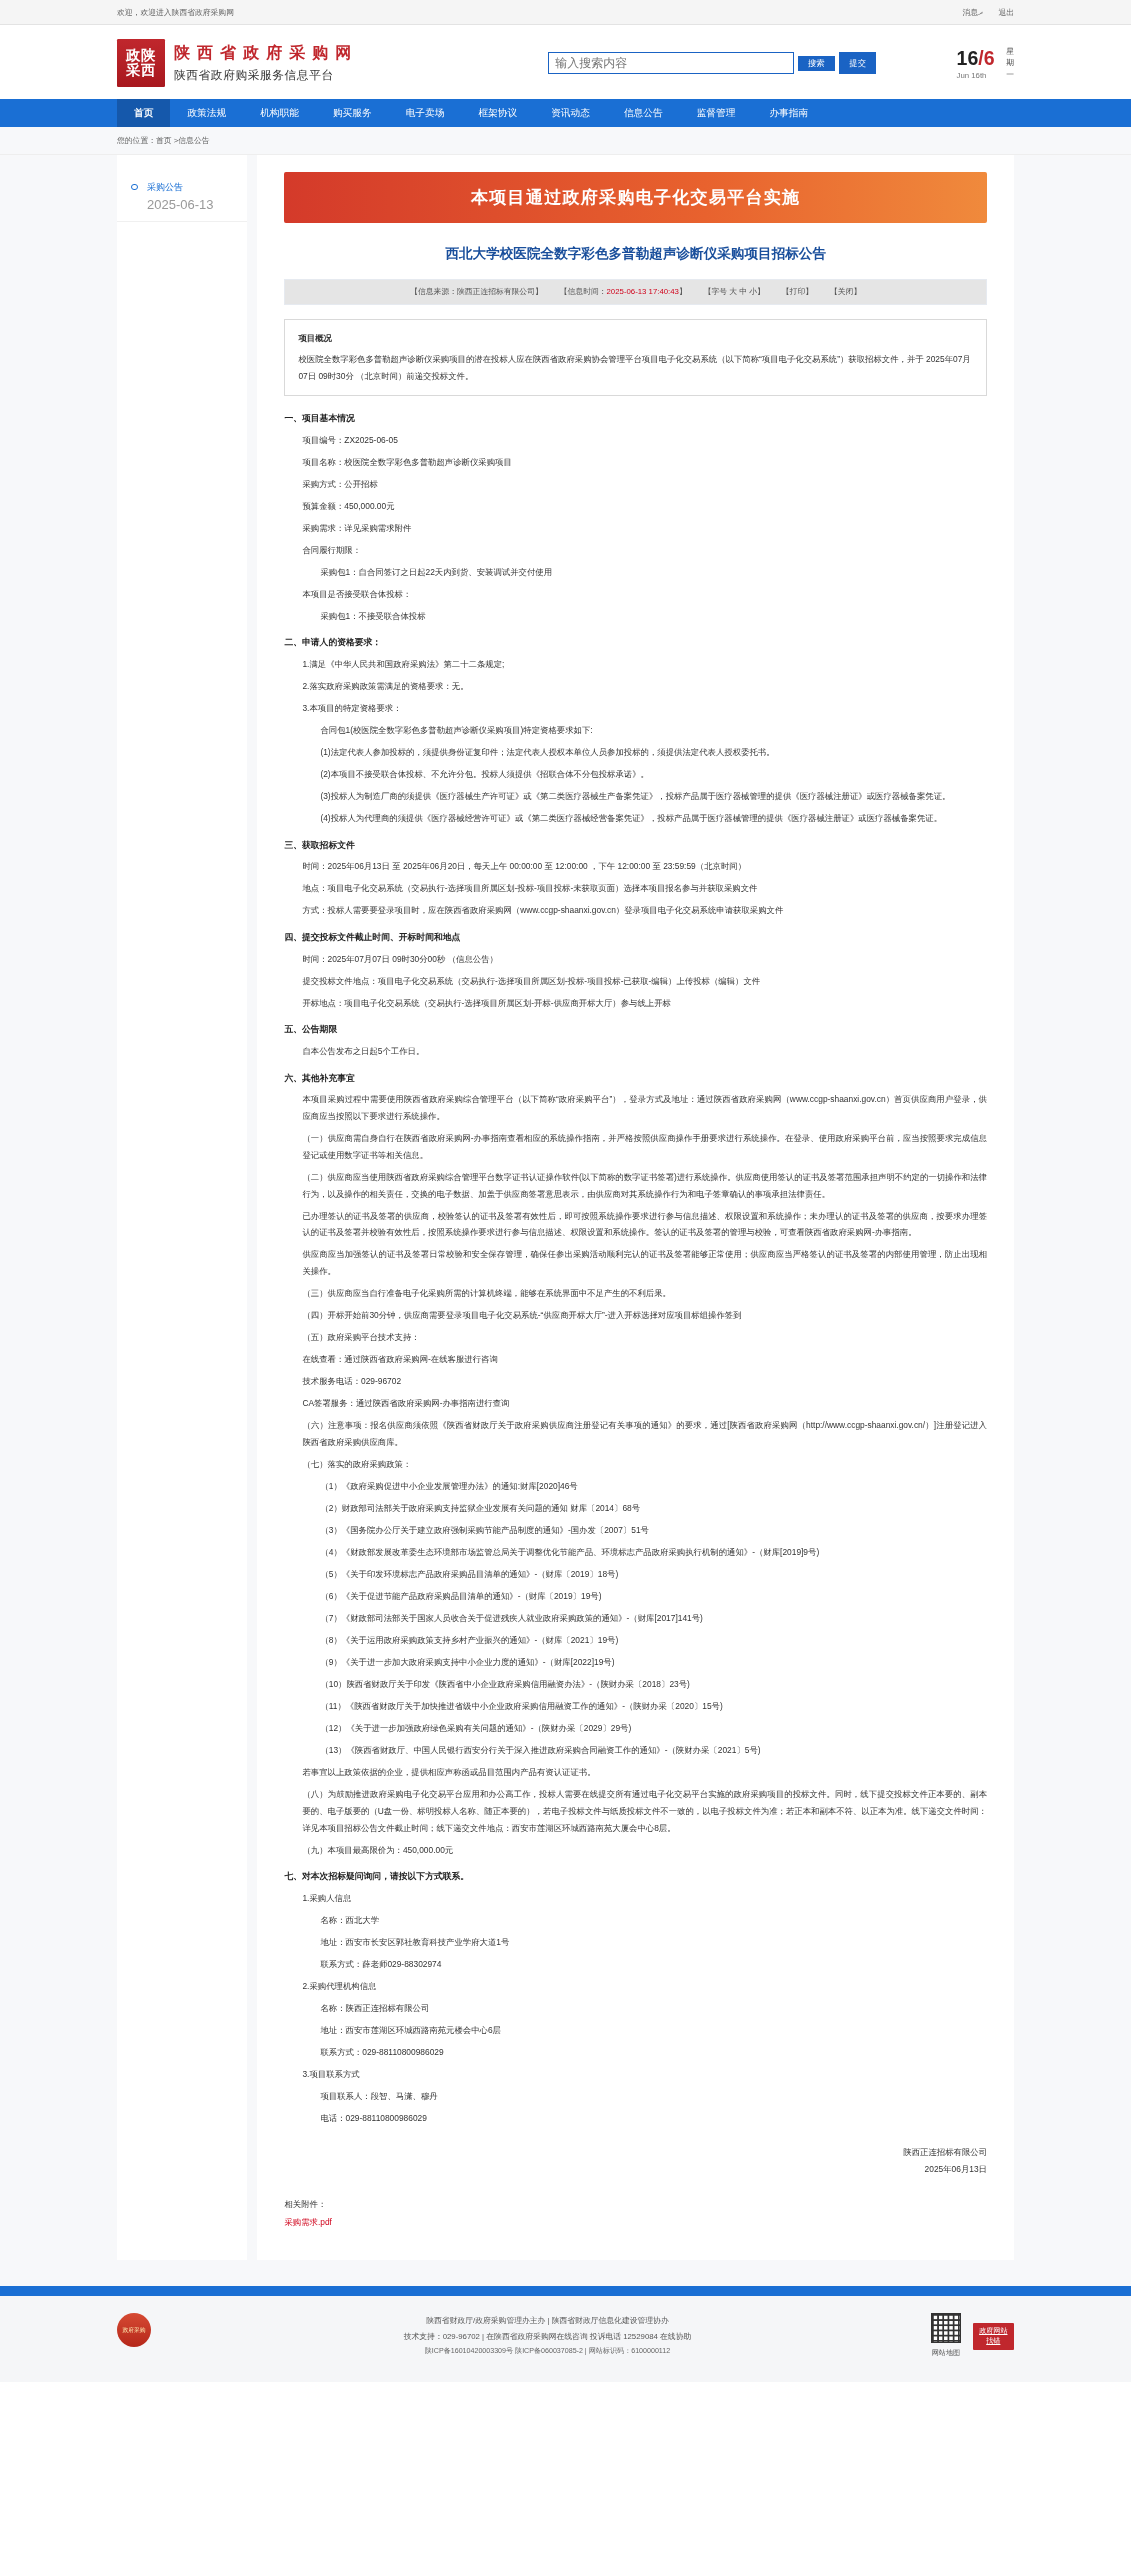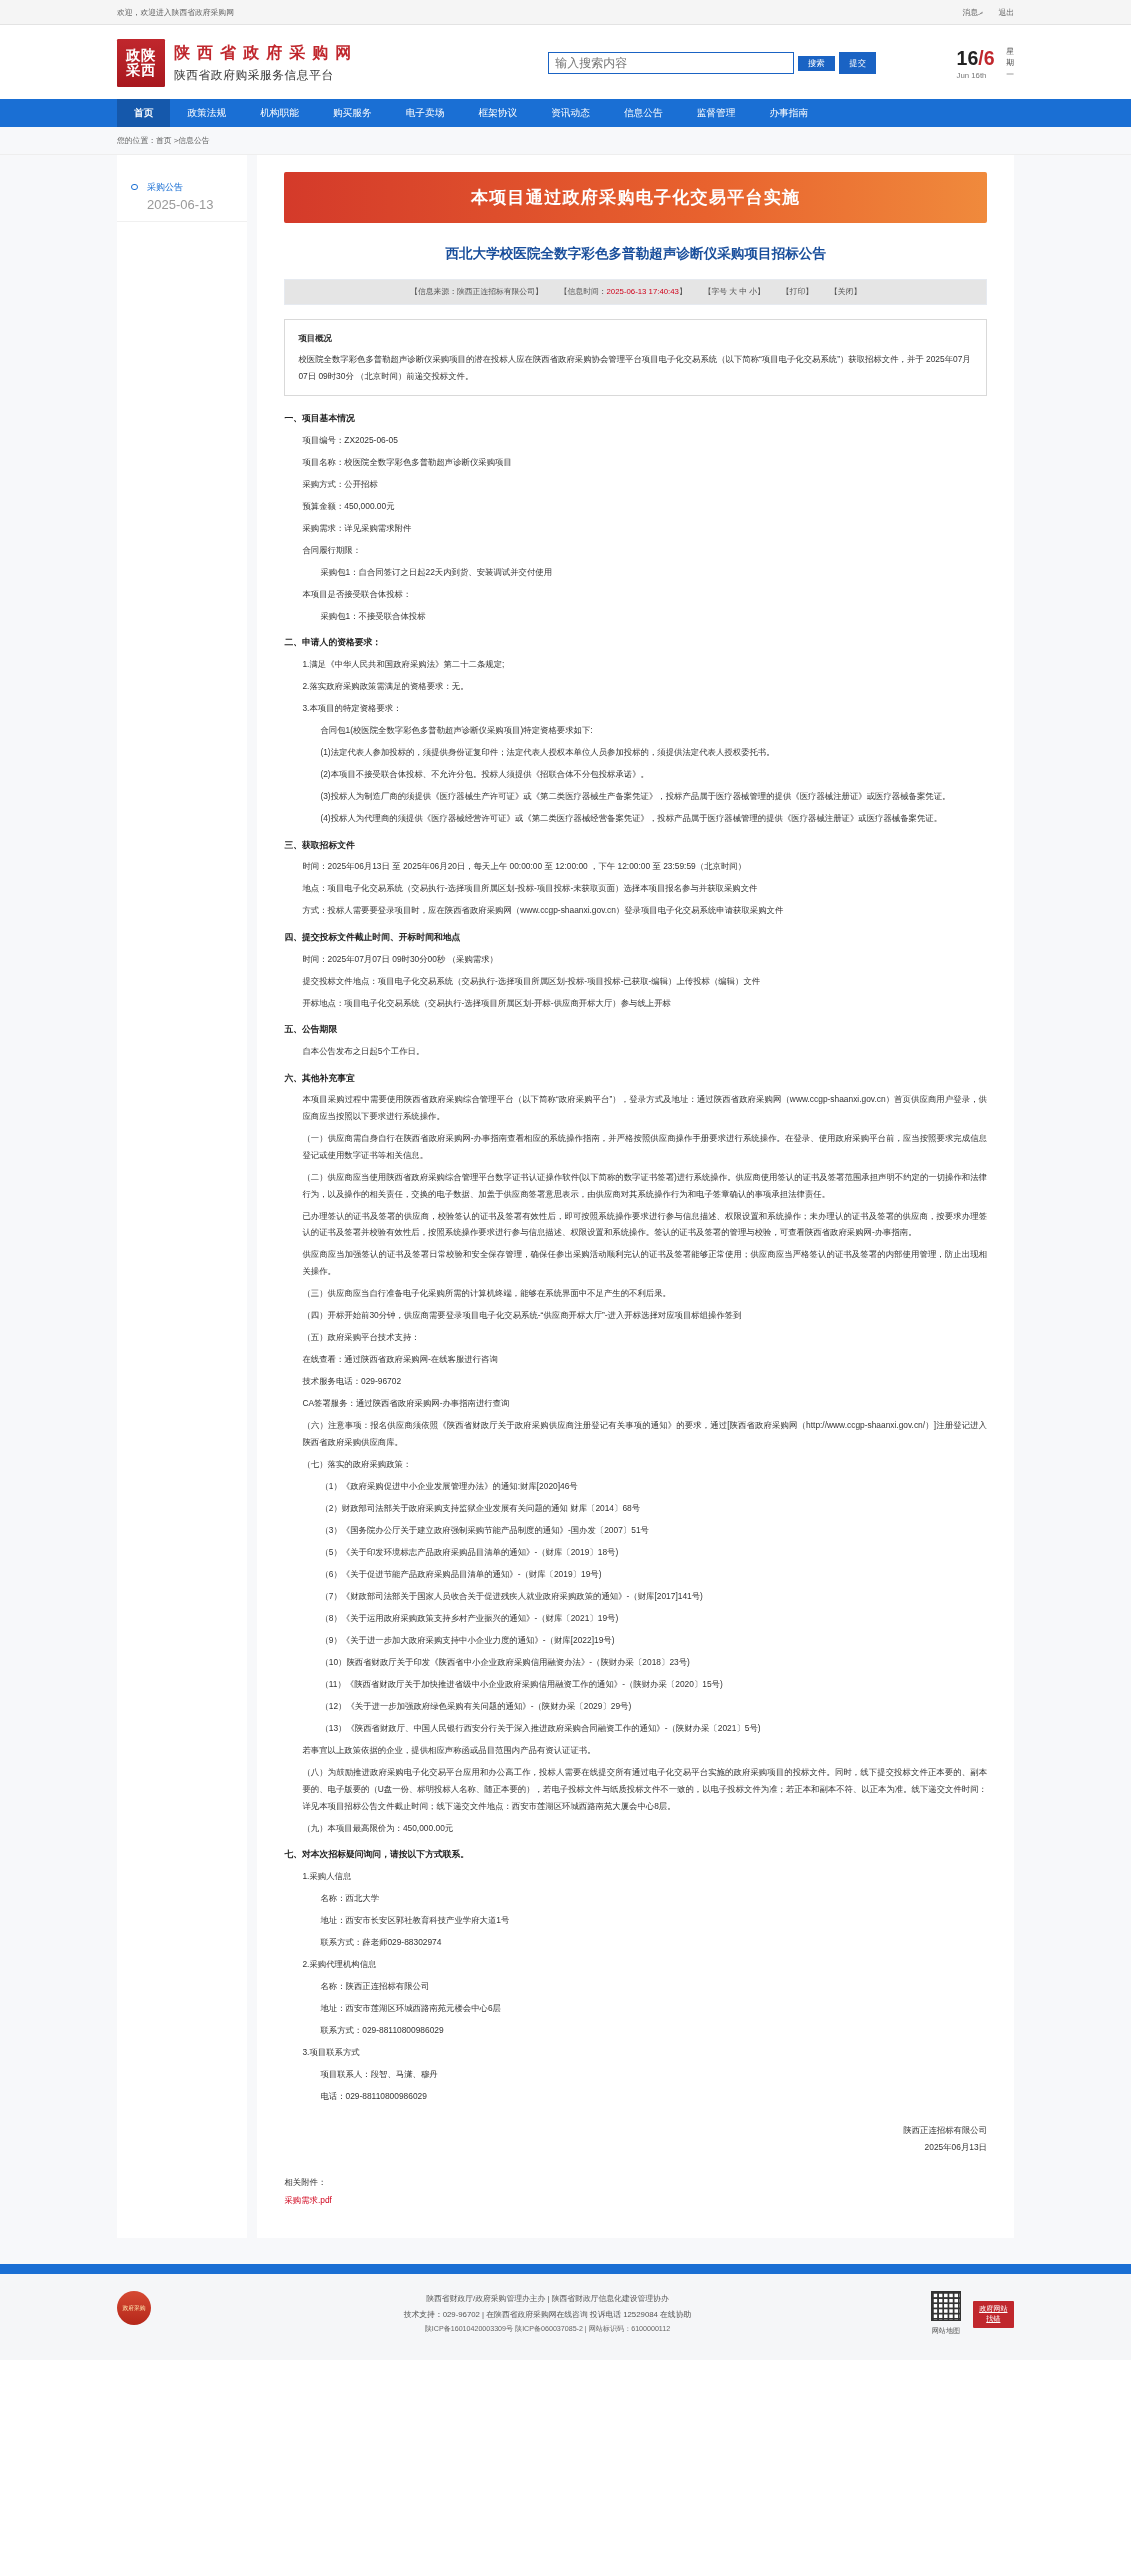--- a/index.html
+++ b/index.html
@@ -318,21 +318,21 @@
         <p class="para just i2">合同包1(校医院全数字彩色多普勒超声诊断仪采购项目)特定资格要求如下:</p>
         <p class="para just i2">(1)法定代表人参加投标的，须提供身份证复印件；法定代表人授权本单位人员参加投标的，须提供法定代表人授权委托书。</p>
         <p class="para just i2">(2)本项目不接受联合体投标、不允许分包。投标人须提供《招联合体不分包投标承诺》。</p>
         <p class="para just i2">(3)投标人为制造厂商的须提供《医疗器械生产许可证》或《第二类医疗器械生产备案凭证》，投标产品属于医疗器械管理的提供《医疗器械注册证》或医疗器械备案凭证。</p>
         <p class="para just i2">(4)投标人为代理商的须提供《医疗器械经营许可证》或《第二类医疗器械经营备案凭证》，投标产品属于医疗器械管理的提供《医疗器械注册证》或医疗器械备案凭证。</p>
         <div class="sec-h">三、获取招标文件</div>
         <p class="para just i1">时间：2025年06月13日 至 2025年06月20日，每天上午 00:00:00 至 12:00:00 ，下午 12:00:00 至 23:59:59（北京时间）</p>
         <p class="para just i1">地点：项目电子化交易系统（交易执行-选择项目所属区划-投标-项目投标-未获取页面）选择本项目报名参与并获取采购文件</p>
         <p class="para just i1">方式：投标人需要要登录项目时，应在陕西省政府采购网（www.ccgp-shaanxi.gov.cn）登录项目电子化交易系统申请获取采购文件</p>
         <div class="sec-h">四、提交投标文件截止时间、开标时间和地点</div>
-        <p class="para just i1">时间：2025年07月07日 09时30分00秒 （采购需求）</p>
+        <p class="para just i1">时间：2025年07月07日 09时30分00秒 （信息公告）</p>
         <p class="para just i1">提交投标文件地点：项目电子化交易系统（交易执行-选择项目所属区划-投标-项目投标-已获取-编辑）上传投标（编辑）文件</p>
         <p class="para just i1">开标地点：项目电子化交易系统（交易执行-选择项目所属区划-开标-供应商开标大厅）参与线上开标</p>
         <div class="sec-h">五、公告期限</div>
         <p class="para just i1">自本公告发布之日起5个工作日。</p>
         <div class="sec-h">六、其他补充事宜</div>
         <p class="para just i1">本项目采购过程中需要使用陕西省政府采购综合管理平台（以下简称“政府采购平台”），登录方式及地址：通过陕西省政府采购网（www.ccgp-shaanxi.gov.cn）首页供应商用户登录，供应商应当按照以下要求进行系统操作。</p>
         <p class="para just i1">（一）供应商需自身自行在陕西省政府采购网-办事指南查看相应的系统操作指南，并严格按照供应商操作手册要求进行系统操作。在登录、使用政府采购平台前，应当按照要求完成信息登记或使用数字证书等相关信息。</p>
         <p class="para just i1">（二）供应商应当使用陕西省政府采购综合管理平台数字证书认证操作软件(以下简称的数字证书签署)进行系统操作。供应商使用签认的证书及签署范围承担声明不约定的一切操作和法律行为，以及操作的相关责任，交换的电子数据、加盖于供应商签署意思表示，由供应商对其系统操作行为和电子签章确认的事项承担法律责任。</p>
         <p class="para just i1">已办理签认的证书及签署的供应商，校验签认的证书及签署有效性后，即可按照系统操作要求进行参与信息描述、权限设置和系统操作；未办理认的证书及签署的供应商，按要求办理签认的证书及签署并校验有效性后，按照系统操作要求进行参与信息描述、权限设置和系统操作。签认的证书及签署的管理与校验，可查看陕西省政府采购网-办事指南。</p>
         <p class="para just i1">供应商应当加强签认的证书及签署日常校验和安全保存管理，确保任参出采购活动顺利完认的证书及签署能够正常使用；供应商应当严格签认的证书及签署的内部使用管理，防止出现相关操作。</p>
@@ -340,20 +340,21 @@
         <p class="para just i1">（四）开标开始前30分钟，供应商需要登录项目电子化交易系统-“供应商开标大厅”-进入开标选择对应项目标组操作签到</p>
         <p class="para just i1">（五）政府采购平台技术支持：</p>
         <p class="para just i1">在线查看：通过陕西省政府采购网-在线客服进行咨询</p>
         <p class="para just i1">技术服务电话：029-96702</p>
         <p class="para just i1">CA签署服务：通过陕西省政府采购网-办事指南进行查询</p>
         <p class="para just i1">（六）注意事项：报名供应商须依照《陕西省财政厅关于政府采购供应商注册登记有关事项的通知》的要求，通过[陕西省政府采购网（http://www.ccgp-shaanxi.gov.cn/）]注册登记进入陕西省政府采购供应商库。</p>
         <p class="para just i1">（七）落实的政府采购政策：</p>
         <p class="para just i2">（1）《政府采购促进中小企业发展管理办法》的通知:财库[2020]46号</p>
         <p class="para just i2">（2）财政部司法部关于政府采购支持监狱企业发展有关问题的通知 财库〔2014〕68号</p>
         <p class="para just i2">（3）《国务院办公厅关于建立政府强制采购节能产品制度的通知》-国办发〔2007〕51号</p>
+        <p class="para just i2">（4）《财政部发展改革委生态环境部市场监管总局关于调整优化节能产品、环境标志产品政府采购执行机制的通知》-（财库[2019]9号)</p>
         <p class="para just i2">（5）《关于印发环境标志产品政府采购品目清单的通知》-（财库〔2019〕18号)</p>
         <p class="para just i2">（6）《关于促进节能产品政府采购品目清单的通知》-（财库〔2019〕19号)</p>
         <p class="para just i2">（7）《财政部司法部关于国家人员收合关于促进残疾人就业政府采购政策的通知》-（财库[2017]141号)</p>
         <p class="para just i2">（8）《关于运用政府采购政策支持乡村产业振兴的通知》-（财库〔2021〕19号)</p>
         <p class="para just i2">（9）《关于进一步加大政府采购支持中小企业力度的通知》-（财库[2022]19号)</p>
         <p class="para just i2">（10）陕西省财政厅关于印发《陕西省中小企业政府采购信用融资办法》-（陕财办采〔2018〕23号)</p>
         <p class="para just i2">（11）《陕西省财政厅关于加快推进省级中小企业政府采购信用融资工作的通知》-（陕财办采〔2020〕15号)</p>
         <p class="para just i2">（12）《关于进一步加强政府绿色采购有关问题的通知》-（陕财办采〔2029〕29号)</p>
         <p class="para just i2">（13）《陕西省财政厅、中国人民银行西安分行关于深入推进政府采购合同融资工作的通知》-（陕财办采〔2021〕5号)</p>
         <p class="para just i1">若事宜以上政策依据的企业，提供相应声称函或品目范围内产品有资认证证书。</p>

